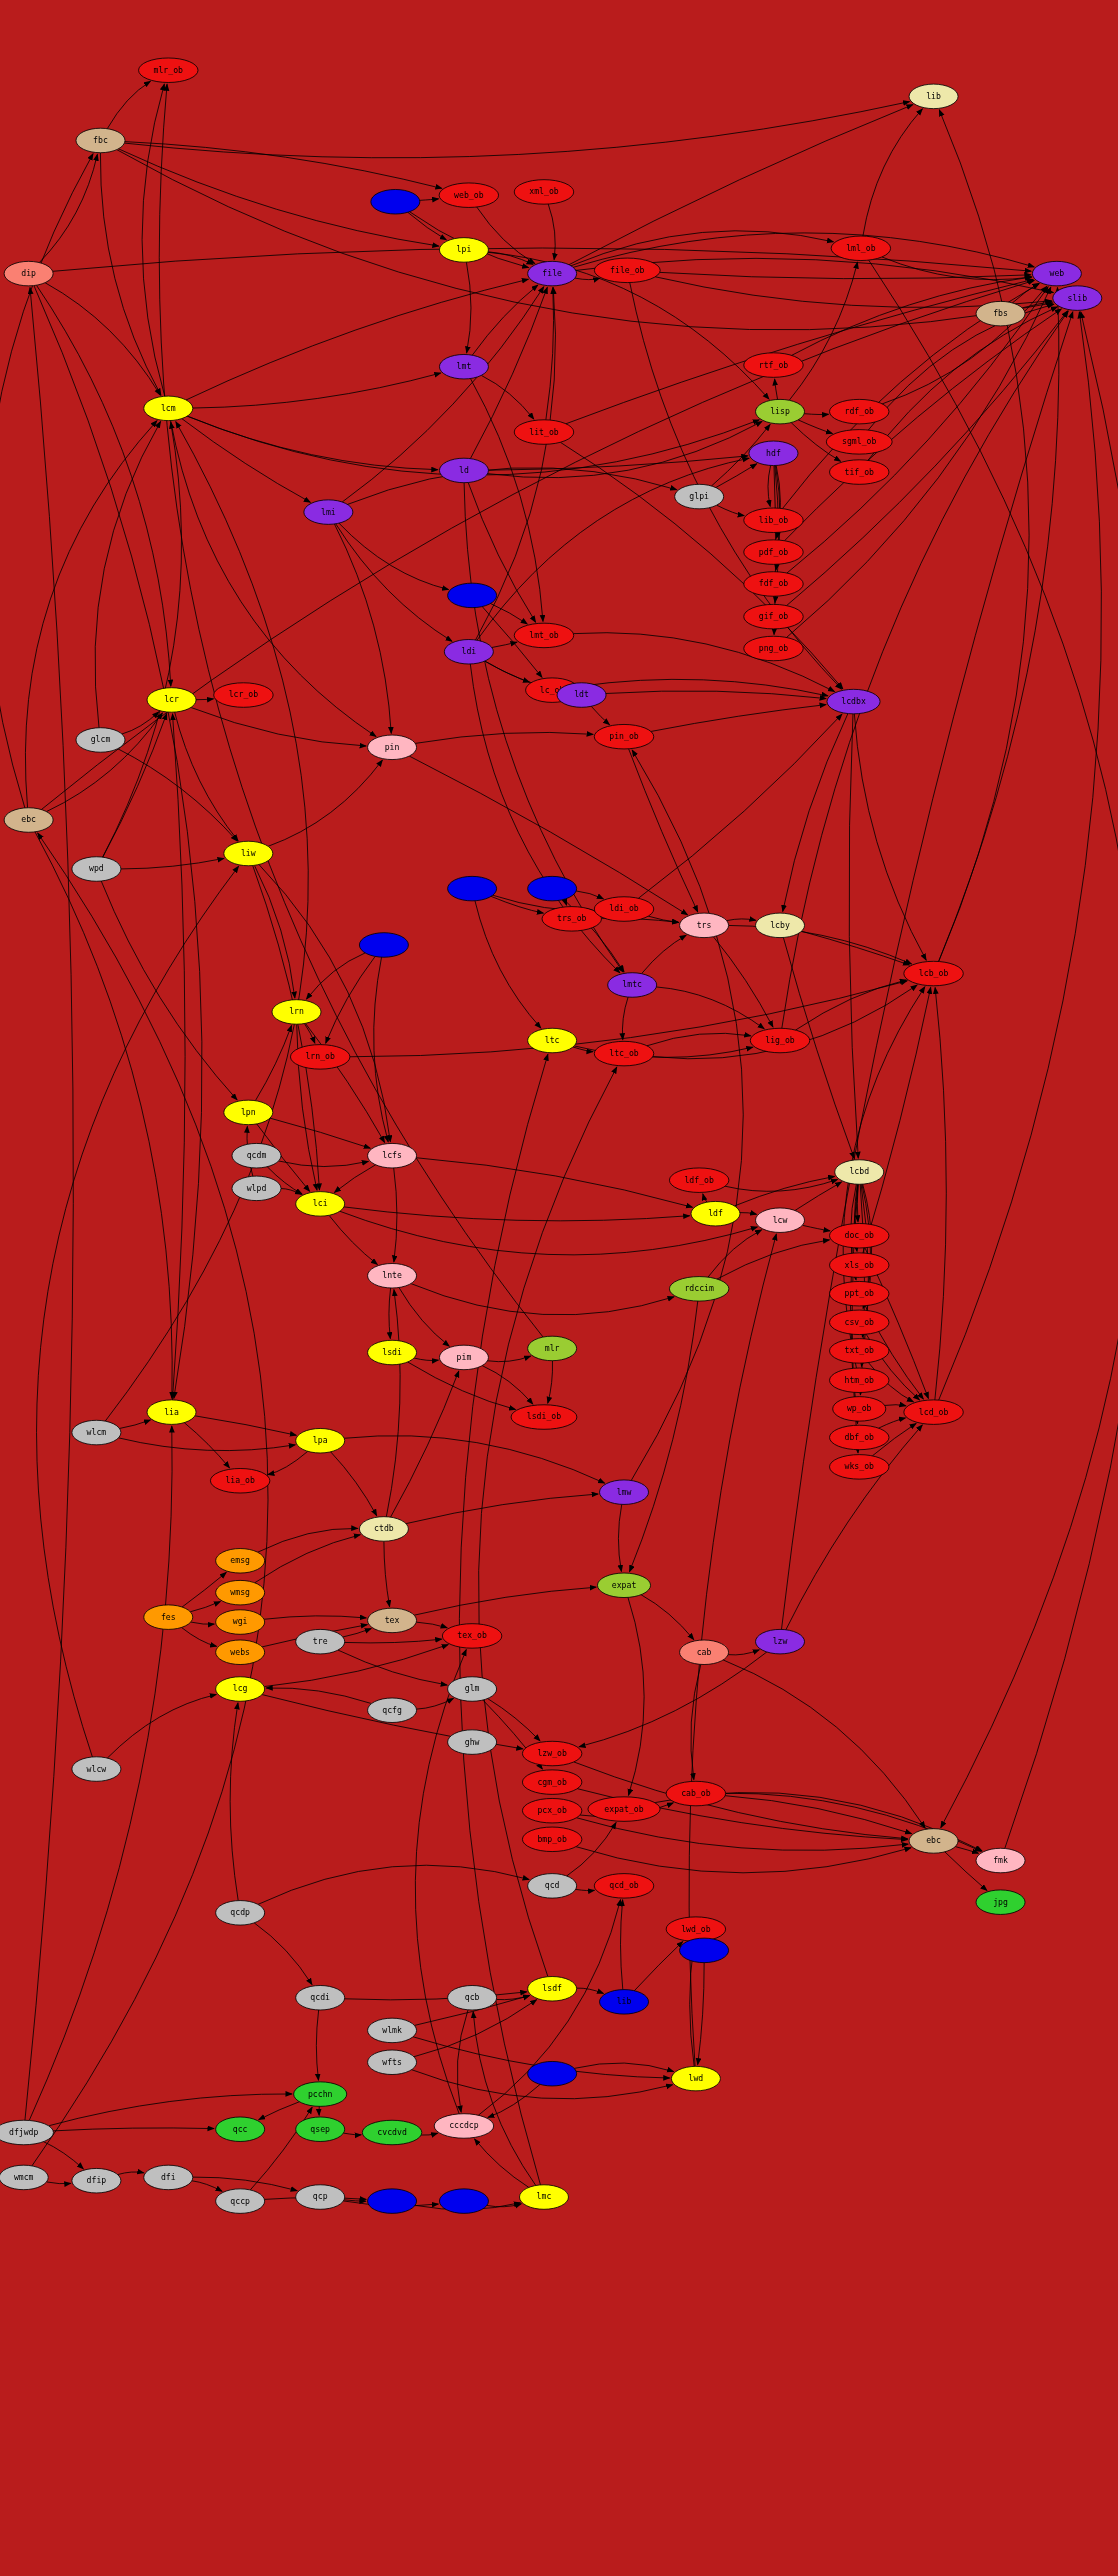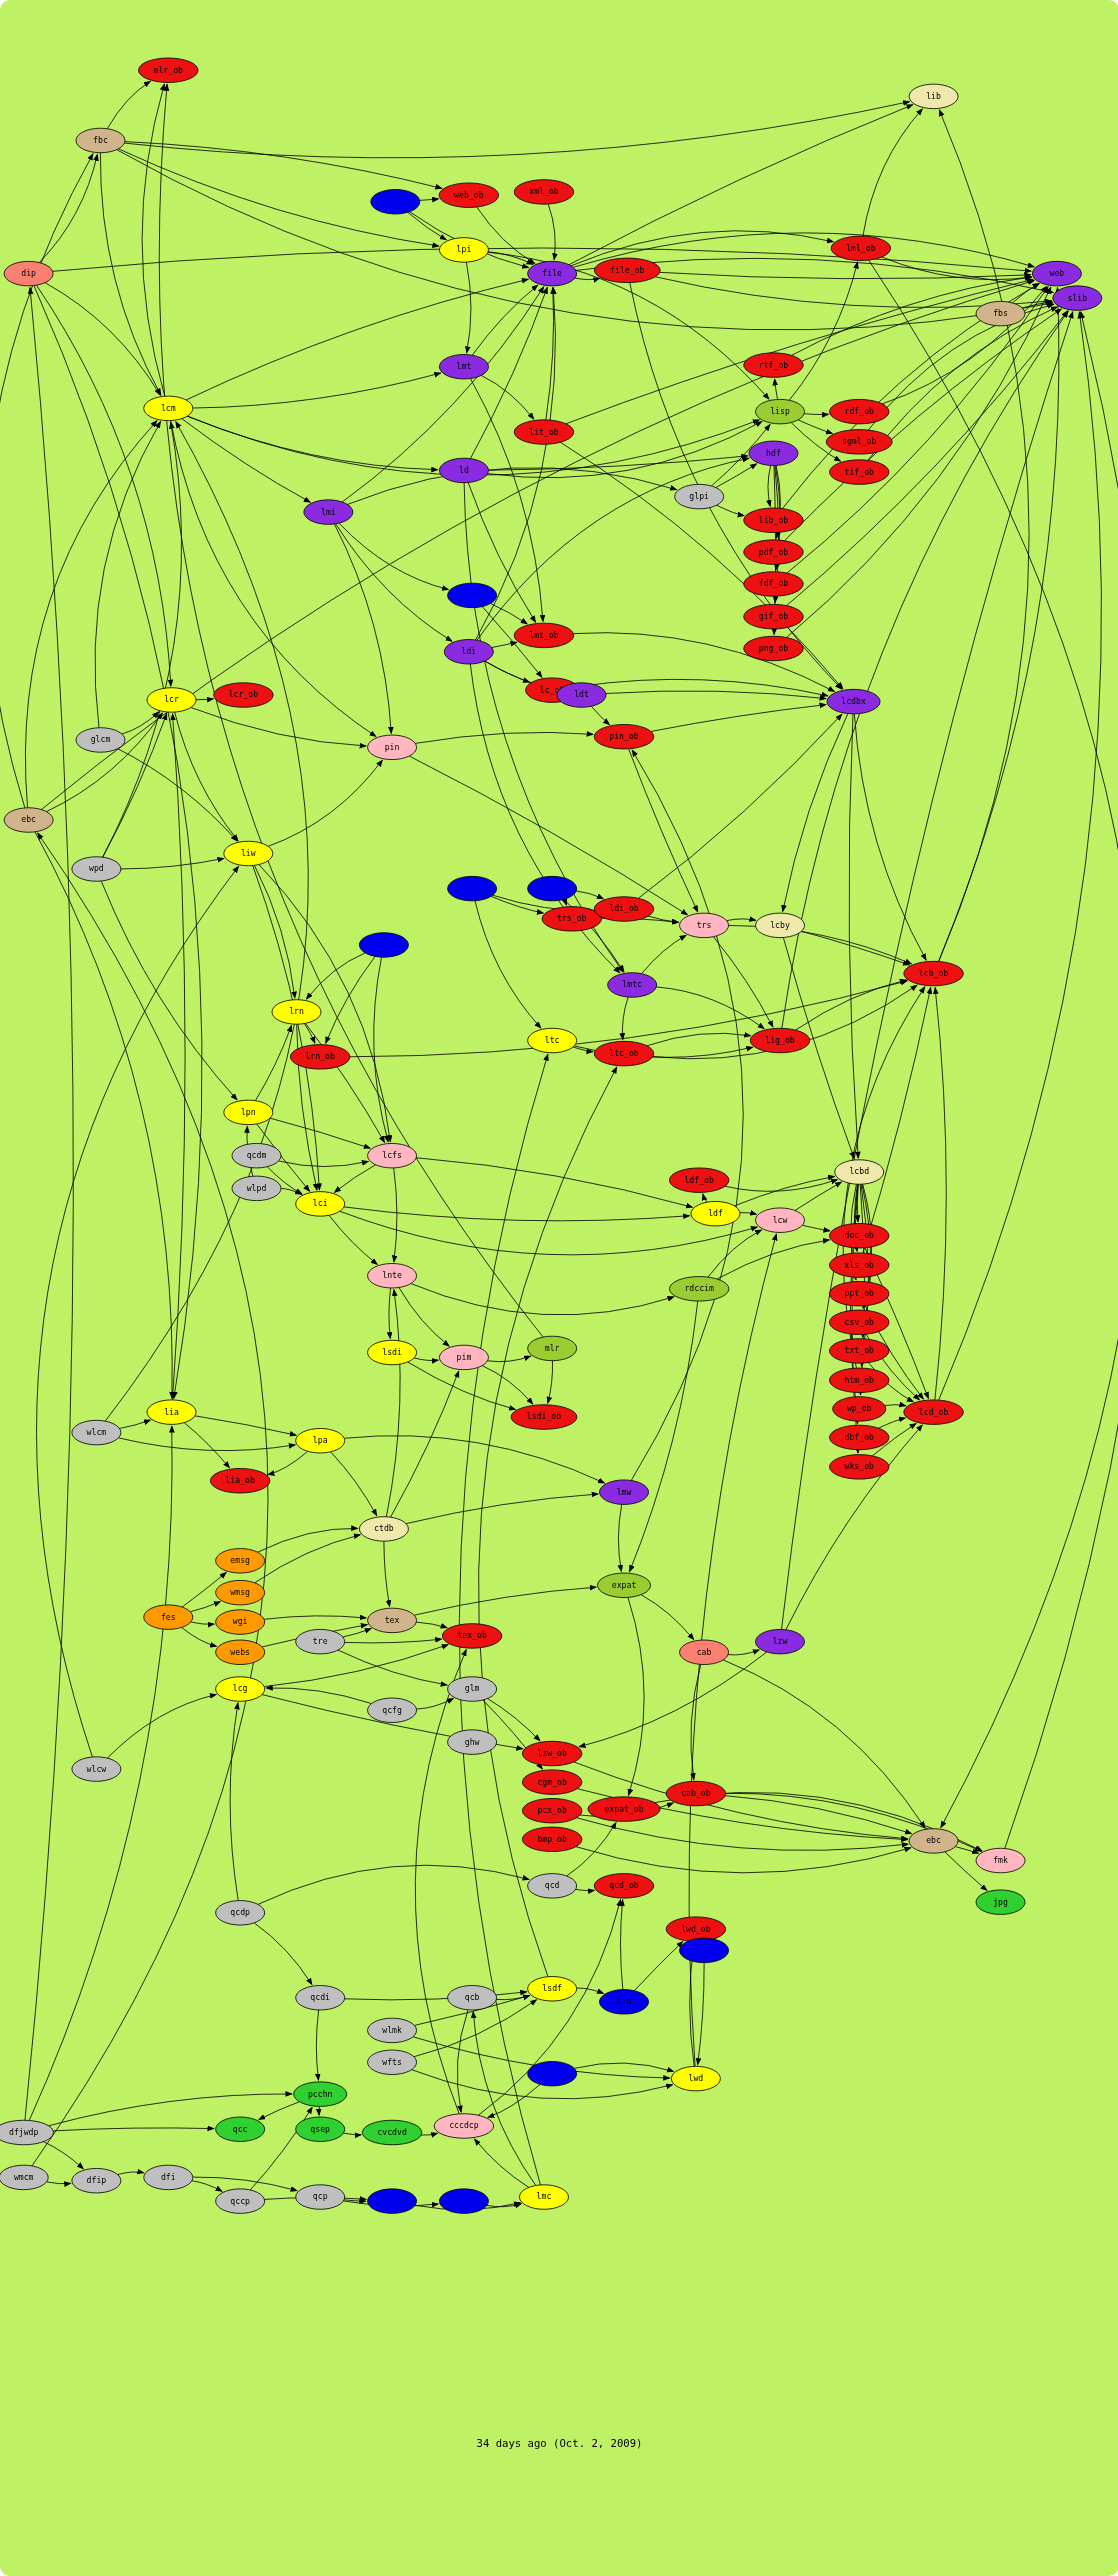--- a/index.html
+++ b/index.html
@@ -1,17 +1,17 @@
 <!DOCTYPE html>
 <html style="font-size:13px"><head>
 <meta charset="utf-8">
 <style>
   html,body{margin:0;padding:0;background:#ffffff;}
-  #stage{position:relative;width:1119px;height:2576px;background:#bef264;overflow:hidden;
-         font-family:"DejaVu Sans Mono", monospace;border-radius:10px;}
+  #stage{position:relative;width:1119px;height:2576px;background:#b91c1c;overflow:hidden;
+         font-family:"DejaVu Sans Mono", monospace;}
   #graph-svg{position:absolute;left:0;top:0;}
   #caption{position:absolute;left:0;top:2437px;width:1119px;text-align:center;
            font-size:10.6px;color:#000;font-family:"DejaVu Sans Mono", monospace;}
   text.node-label{font-family:"DejaVu Sans Mono", monospace;font-size:10px;fill:#000;
                   text-anchor:middle;pointer-events:none;}
 </style>
 </head>
 <body>
 
 <div id="stage">
@@ -879,15 +879,14 @@
         </g>
         <g>
           <ellipse cx="568" cy="2695" rx="30" ry="15" fill="#0000ee" stroke="#000000" stroke-width="1"></ellipse>
         </g>
         <g>
           <ellipse cx="666" cy="2690" rx="30" ry="15" fill="#ffff00" stroke="#000000" stroke-width="1"></ellipse>
           <text x="666" y="2693" class="node-label">lmc</text>
         </g>
       </g>
   </svg>
-  <div id="caption">34 days ago (Oct. 2, 2009)</div>
 </div>
 
 
 </body></html>

